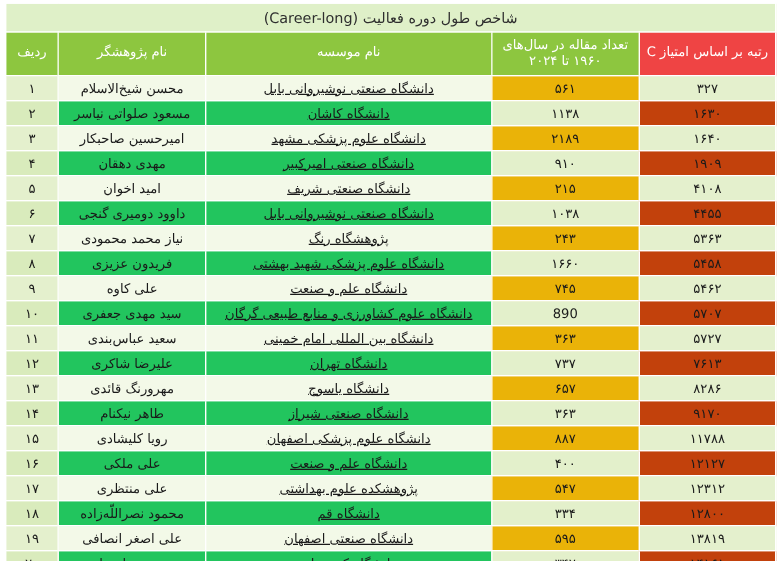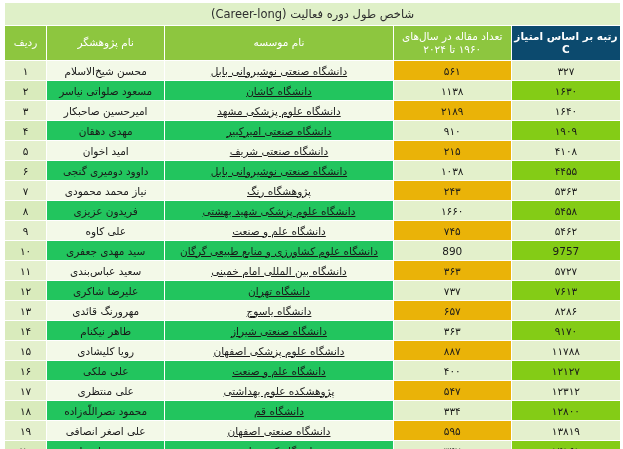--- a/index.html
+++ b/index.html
@@ -41,37 +41,37 @@
     letter-spacing: 0;
   }
   
   .hdr {
     background: #8dc63f;
     color: #ffffff;
     font-size: 10.5px;
     line-height: 1.25;
     height: 34px;
   }
-  .hdr.rank { background: #0c4a6e; font-weight: bold; }
+  .hdr.rank { background: #ef4444; }
   
   .cell {
     font-size: 10.5px;
     height: 19px;
     color: #1a1a1a;
   }
   .c-name  { background: #f3f9e8; text-align: center; }
   .c-inst  { background: #f3f9e8; text-align: center; text-decoration: underline; }
   .c-count { background: #eab308; }
   .c-rank  { background: #e4f0cd; }
   .c-row   { background: #e4f0cd; }
 
   tr.alt .c-name,
   tr.alt .c-inst { background: #22c55e; }
   tr.alt .c-count { background: #e3f0cb; }
-  tr.alt .c-rank { background: #84cc16; }
+  tr.alt .c-rank { background: #c2410c; }
   tr.alt .c-row { background: #d9ebbc; }
 
   col.w-row   { width: 42px; }
   col.w-name  { width: 118px; }
   col.w-inst  { width: 228px; }
   col.w-count { width: 118px; }
   col.w-rank  { width: 109px; }
 </style>
 </head>
 <body>
@@ -155,21 +155,21 @@
         <td class="cell c-row">۸</td>
       </tr>
       <tr>
         <td class="cell c-rank">۵۴۶۲</td>
         <td class="cell c-count">۷۴۵</td>
         <td class="cell c-inst">دانشگاه علم و صنعت</td>
         <td class="cell c-name">علی کاوه</td>
         <td class="cell c-row">۹</td>
       </tr>
       <tr class="alt">
-        <td class="cell c-rank">9757</td>
+        <td class="cell c-rank">۵۷۰۷</td>
         <td class="cell c-count">890</td>
         <td class="cell c-inst">دانشگاه علوم کشاورزی و منابع طبیعی گرگان</td>
         <td class="cell c-name">سید مهدی جعفری</td>
         <td class="cell c-row">۱۰</td>
       </tr>
       <tr>
         <td class="cell c-rank">۵۷۲۷</td>
         <td class="cell c-count">۳۶۳</td>
         <td class="cell c-inst">دانشگاه بین المللی امام خمینی</td>
         <td class="cell c-name">سعید عباس‌بندی</td>

